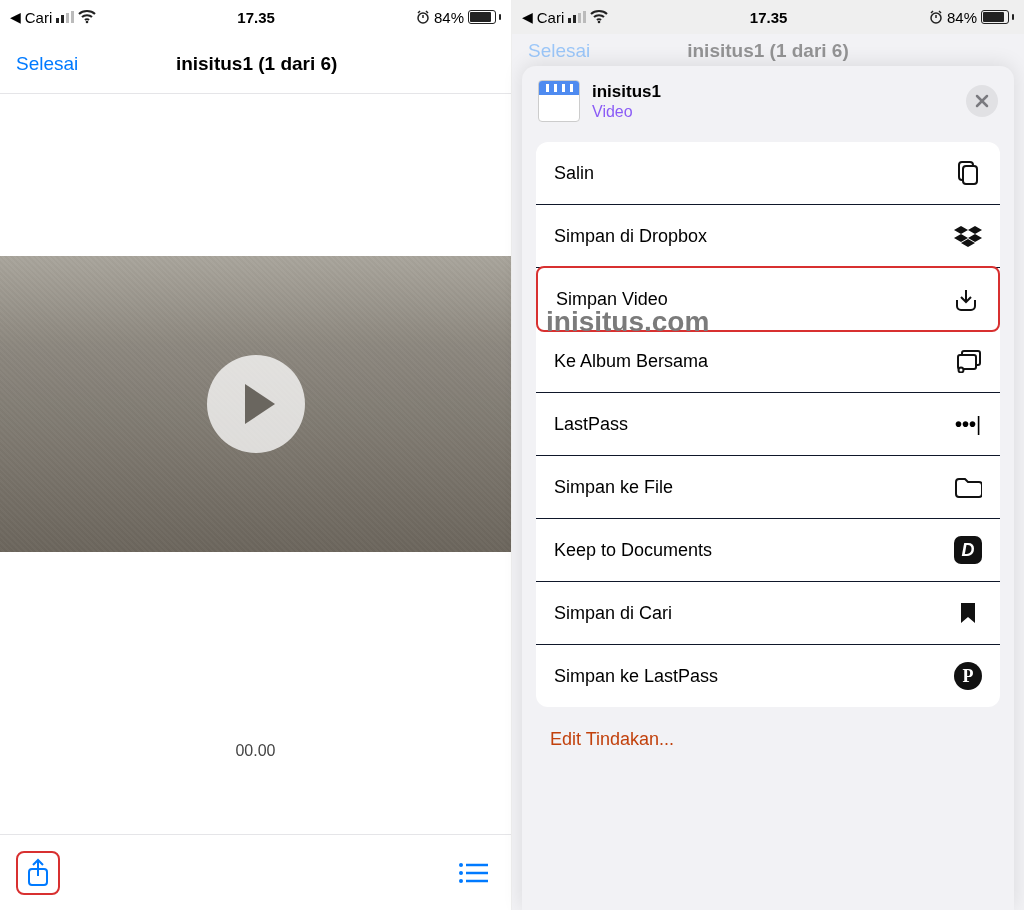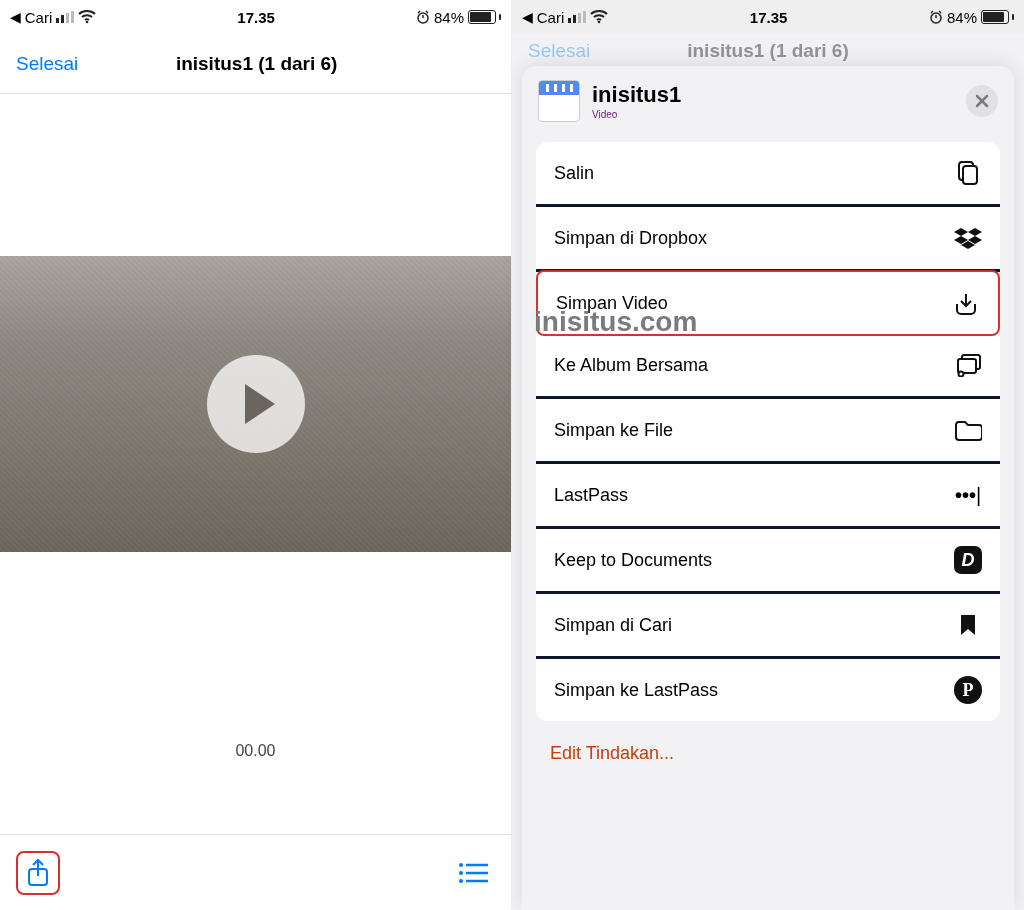--- a/index.html
+++ b/index.html
@@ -33,31 +33,31 @@
   .list-btn { width:44px; height:44px; display:flex; align-items:center; justify-content:center; color:#007aff; }
 
   
   .dimmed-nav { height: 34px; display:flex; align-items:center; justify-content:center; padding: 0 16px; font-size:19px; font-weight:600; color:#555; opacity:0.6; position:relative; }
   .dimmed-done { position:absolute; left:16px; color:#007aff; opacity:0.6; font-weight:500;}
   .sheet { position:absolute; top:66px; left:10px; right:10px; bottom:0; background:#f2f2f5; border-top-left-radius:14px; border-top-right-radius:14px; display:flex; flex-direction:column; box-shadow: 0 -2px 20px rgba(0,0,0,0.1); }
   .sheet-header { display:flex; align-items:center; padding:14px 16px 20px 16px; }
   .file-icon { width:42px; height:42px; border:1px solid #ccc; border-radius:4px; margin-right:12px; display:flex; flex-direction:column; background:#fff; overflow:hidden; }
   .file-icon-top { height:14px; background:#4f8bf0; display:flex; align-items:center; justify-content:space-around; padding:0 4px;}
   .file-icon-top span{ width:3px; height:8px; background:#fff; }
-  .file-info-title { font-size:22px; font-weight:600; }
-  .file-info-sub { font-size:10px; color:#701a75; margin-top:1px;}
+  .file-info-title { font-size:17px; font-weight:600; }
+  .file-info-sub { font-size:16px; color:#8b5cf6; margin-top:1px;}
   .close-btn { margin-left:auto; width:32px; height:32px; border-radius:50%; background:#e1e1e4; display:flex; align-items:center; justify-content:center; color:#7a7a7f; }
   .close-btn svg{ width:14px; height:14px; }
 
   .action-list { margin: 0 14px 12px 14px; background:#fff; border-radius:12px; overflow:hidden; }
-  .action-item { display:flex; align-items:center; justify-content:space-between; padding:17px 18px; border-bottom:3px solid #0f172a; font-size:18px; }
+  .action-item { display:flex; align-items:center; justify-content:space-between; padding:17px 18px; border-bottom:1px solid #0f172a; font-size:18px; }
   .action-item:last-child{ border-bottom:none; }
   .action-item .ico{ width:28px; height:28px; display:flex; align-items:center; justify-content:center; }
   .action-item.highlighted{ border:2px solid #d83030; border-radius:8px; margin:-2px 0; position:relative; z-index:2; }
-  .watermark { position:absolute; left:12px; top:240px; color:#7b7b7b; font-size:28px; font-weight:800; z-index:5; pointer-events:none;}
+  .watermark { position:absolute; left:24px; top:240px; color:#7b7b7b; font-size:28px; font-weight:800; z-index:5; pointer-events:none;}
   .edit-link { color:#c2410c; font-size:18px; padding:10px 28px; }
 
   .battery { display:inline-flex; align-items:center; gap:3px;}
   .battery-body{ width:28px; height:14px; border:1.5px solid #222; border-radius:3px; position:relative; }
   .battery-fill{ position:absolute; left:1px; top:1px; bottom:1px; width:82%; background:#222; border-radius:1px;}
   .battery-cap{ width:2px; height:6px; background:#222; border-radius:1px;}
   svg { display:block; }
 </style>
 </head>
 <body>
@@ -243,34 +243,34 @@
           <span>Ke Album Bersama</span>
           <span class="ico">
             <svg width="28" height="24" viewBox="0 0 28 24">
               <rect x="8" y="2" width="18" height="14" rx="2" stroke="#111" stroke-width="2" fill="none"></rect>
               <rect x="4" y="6" width="18" height="14" rx="2" stroke="#111" stroke-width="2" fill="#fff"></rect>
               <circle cx="7" cy="21" r="2.5" stroke="#111" stroke-width="2" fill="#fff"></circle>
             </svg>
           </span>
         </div>
         <div class="action-item">
+          <span>LastPass</span>
+          <span class="ico">
+            <span style="font-size:20px; font-weight:700;">•••<span style="font-weight:400;">|</span></span>
+          </span>
+        </div>
+        <div class="action-item">
           <span>Simpan ke File</span>
           <span class="ico">
             <svg width="28" height="22" viewBox="0 0 28 22">
               <path d="M2 6 A3 3 0 0 1 5 3 L11 3 L14 6 L25 6 A3 3 0 0 1 28 9 L28 18 A3 3 0 0 1 25 21 L5 21 A3 3 0 0 1 2 18 Z" stroke="#111" stroke-width="2" fill="none"></path>
             </svg>
           </span>
         </div>
         <div class="action-item">
-          <span>LastPass</span>
-          <span class="ico">
-            <span style="font-size:20px; font-weight:700;">•••<span style="font-weight:400;">|</span></span>
-          </span>
-        </div>
-        <div class="action-item">
           <span>Keep to Documents</span>
           <span class="ico">
             <div style="width:28px;height:28px;border-radius:7px;background:#111;display:flex;align-items:center;justify-content:center;color:#fff;font-weight:800;font-size:18px;font-style:italic;">D</div>
           </span>
         </div>
         <div class="action-item">
           <span>Simpan di Cari</span>
           <span class="ico">
             <svg width="20" height="24" viewBox="0 0 20 24">
               <path d="M3 2 L17 2 L17 22 L10 16 L3 22 Z" fill="#111"></path>

